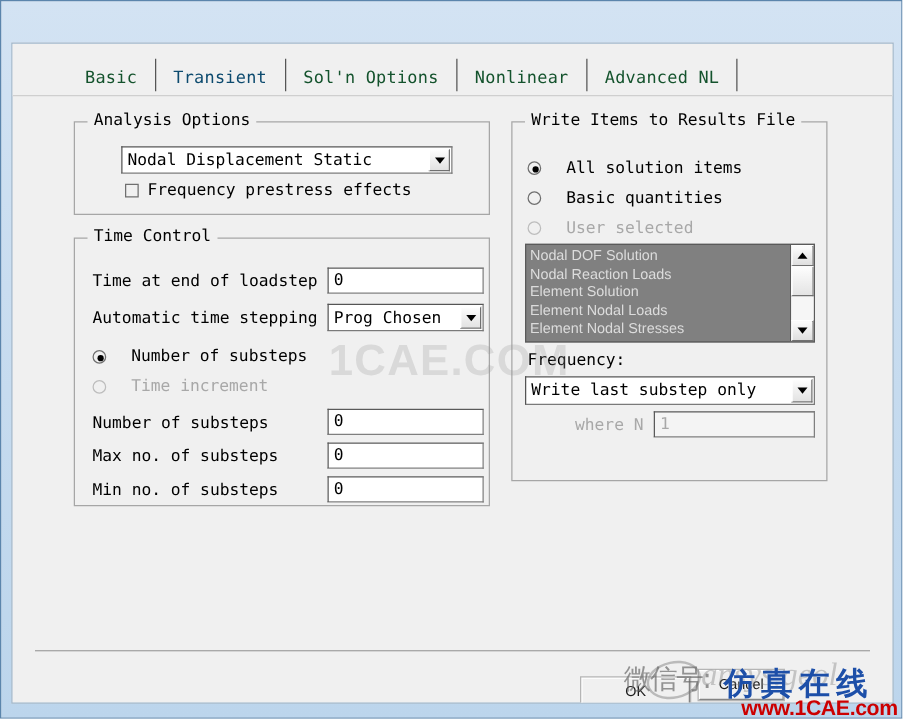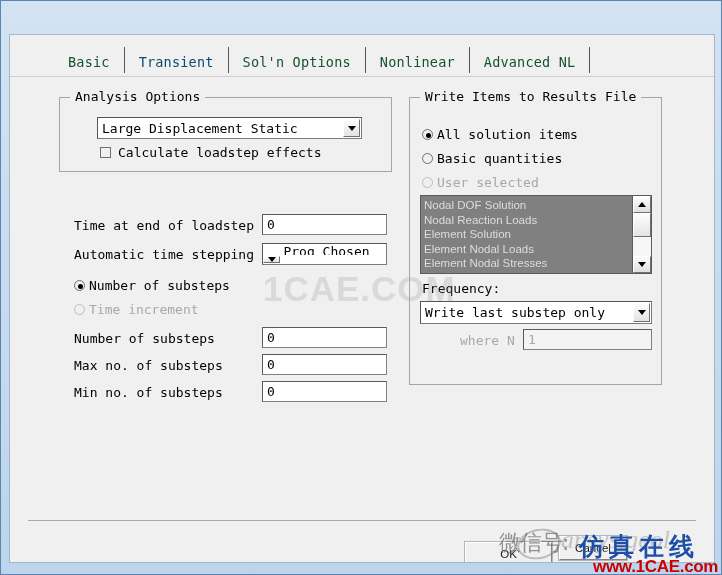--- a/index.html
+++ b/index.html
@@ -178,21 +178,21 @@
   
   .chk-row { position:absolute; display:flex; align-items:center; gap:7px; cursor:default; }
   .chk-box {
     width:11px;height:11px;
     border:1px solid #6f6f6f;
     background:#f0f0f0;
     flex:0 0 auto;
   }
 
   
-  .rad-row { position:absolute; display:flex; align-items:center; gap:4px; cursor:default; }
+  .rad-row { position:absolute; display:flex; align-items:center; gap:20px; cursor:default; }
   .rad {
     width:11px;height:11px;border-radius:50%;
     border:1px solid #6f6f6f;
     background:#f0f0f0;
     position:relative; flex:0 0 auto;
   }
   .rad.on::after {
     content:""; position:absolute;
     left:3px; top:3px; width:5px; height:5px;
     border-radius:50%; background:#000;
@@ -329,36 +329,39 @@
       <div class="tab">Nonlinear</div>
       <div class="tab-sep"></div>
       <div class="tab">Advanced NL</div>
       <div class="tab-sep"></div>
     </div>
 
     <div class="group" style="left:49px; top:62px; width:333px; height:75px;">
       <div class="legend">Analysis Options</div>
     </div>
     <div class="combo" style="left:87px; top:82px; width:265px; height:22px;">
-      <div class="ctext">Large Displacement Static</div>
+      <div class="ctext">Nodal Displacement Static</div>
       <div class="arrowbtn">
           <i class="arrow-down"></i>
         </div>
     </div>
     <div class="chk-row" style="left:90px; top:110px;">
       <span class="chk-box"></span>
-      <span class="lbl">Calculate loadstep effects</span>
-    </div>
-
+      <span class="lbl">Frequency prestress effects</span>
+    </div>
+
+    <div class="group" style="left:49px; top:155px; width:333px; height:215px;">
+      <div class="legend">Time Control</div>
+    </div>
 
     <span class="lbl" style="position:absolute; left:64px; top:183px;">Time at end of loadstep</span>
     <div class="tinput" style="left:252px; top:179px; width:125px; height:21px;">0</div>
 
     <span class="lbl" style="position:absolute; left:64px; top:212px;">Automatic time stepping</span>
-    <div class="combo" style="left:252px; top:208px; width:125px; height:22px;flex-direction:column;">
+    <div class="combo" style="left:252px; top:208px; width:125px; height:22px;">
       <div class="ctext">Prog Chosen</div>
       <div class="arrowbtn">
           <i class="arrow-down"></i>
         </div>
     </div>
 
     <div class="rad-row" style="left:64px; top:243px;">
       <span class="rad on"></span>
       <span class="lbl">Number of substeps</span>
     </div>

